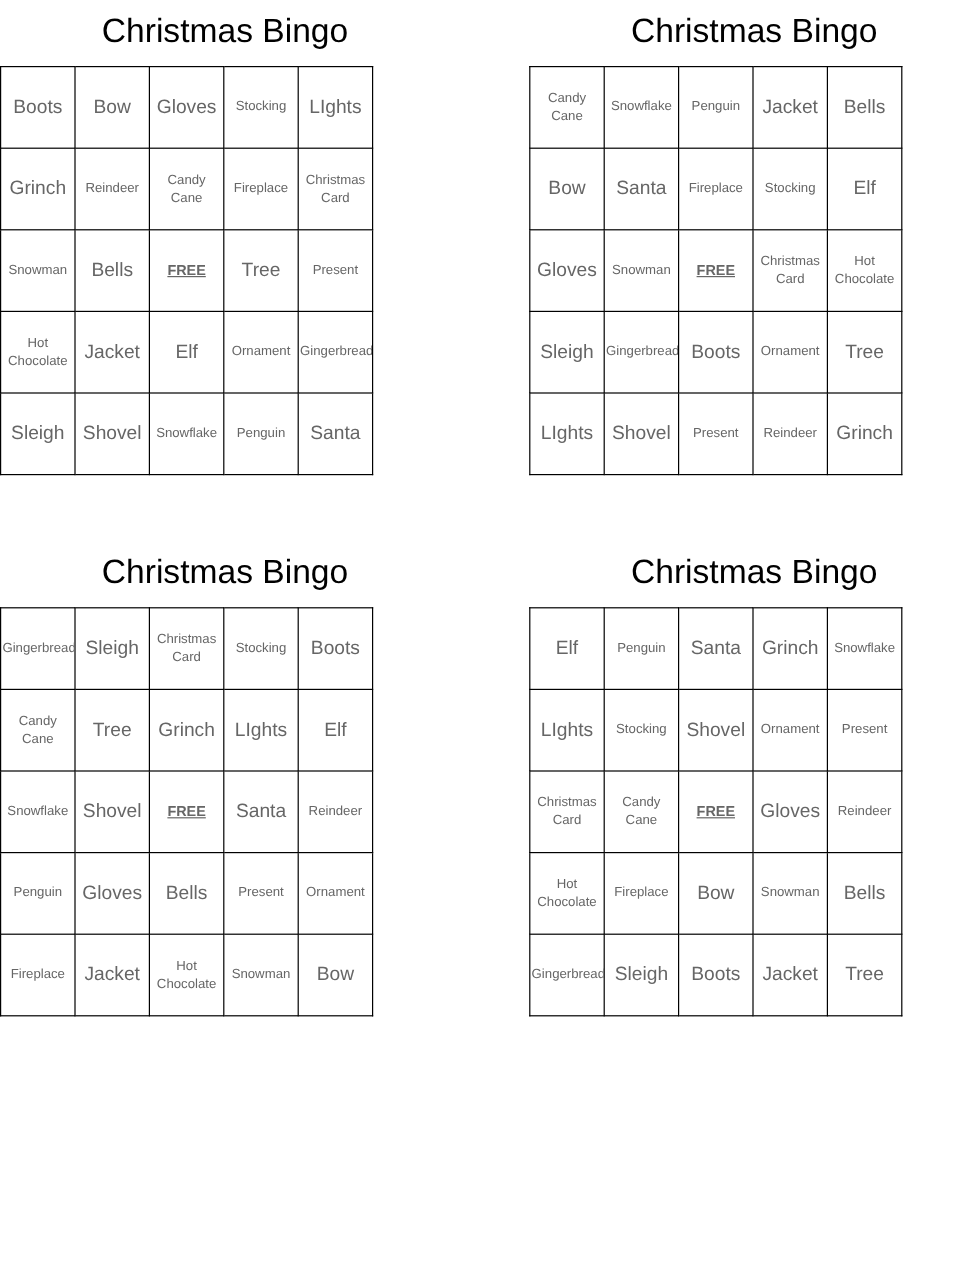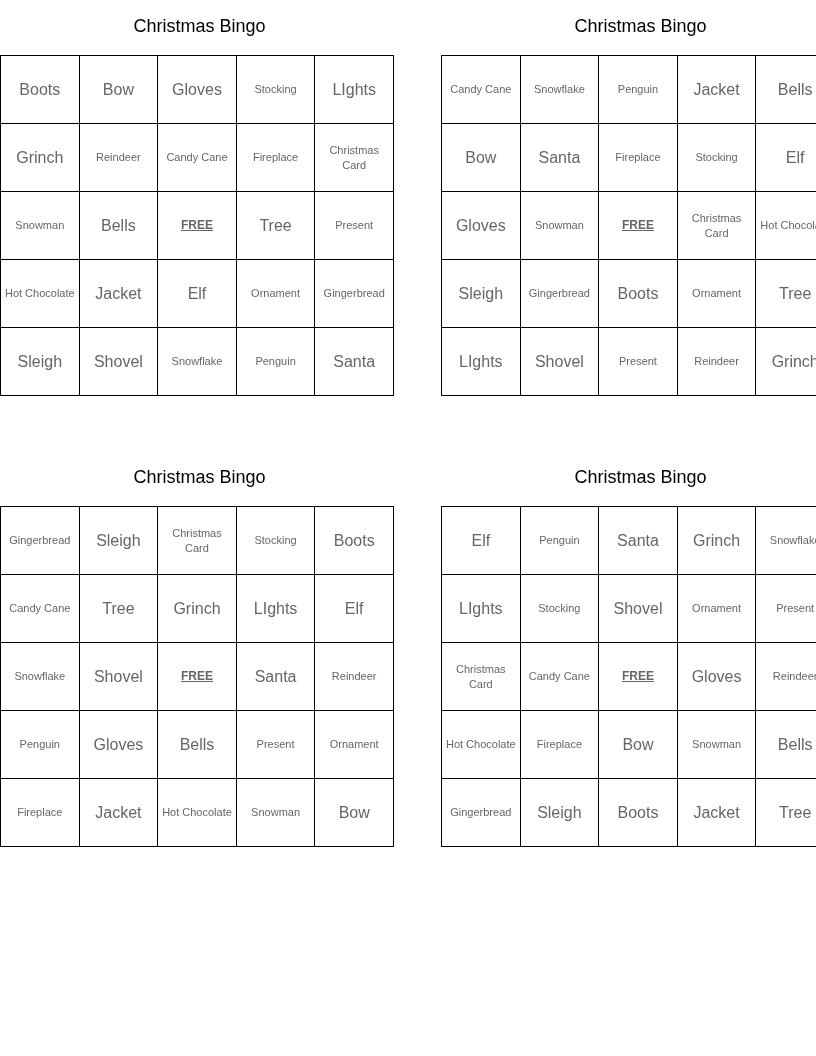--- a/index.html
+++ b/index.html
@@ -1,19 +1,19 @@
 <!DOCTYPE html>
 <html><head>
   <meta charset="utf-8">
   <style>
     html, body { margin: 0; padding: 0; background: #ffffff; }
     body { width: 816px; height: 1056px; position: relative; overflow: hidden; font-family: "Liberation Sans", sans-serif; }
     .card { position: absolute; width: 375px; }
-    .card-title { position: absolute; left: 12px; width: 375px; top: 0; height: 50px; line-height: 52px; text-align: center; font-size: 18px; color: #000; }
-    table.grid { position: absolute; left: 0; top: 55px; border-collapse: collapse; width: 394px; table-layout: fixed; }
+    .card-title { position: absolute; left: 0; width: 375px; top: 0; height: 50px; line-height: 52px; text-align: center; font-size: 28px; color: #000; }
+    table.grid { position: absolute; left: 0; top: 55px; border-collapse: collapse; width: 311px; table-layout: fixed; }
     table.grid td { border: 1.5px solid #000; height: 67px; padding: 0 1px; text-align: center; vertical-align: middle; color: #666; font-size: 11px; line-height: 15px; overflow: hidden; }
     table.grid td.big { font-size: 16px; line-height: 18px; }
     table.grid td.free { font-size: 12px; font-weight: bold; text-decoration: underline; }
     #card-0 { left: 0; top: 0; }
     #card-1 { left: 441px; top: 0; }
     #card-2 { left: 0; top: 451px; }
     #card-3 { left: 441px; top: 451px; }
   </style>
 </head>
 <body>

